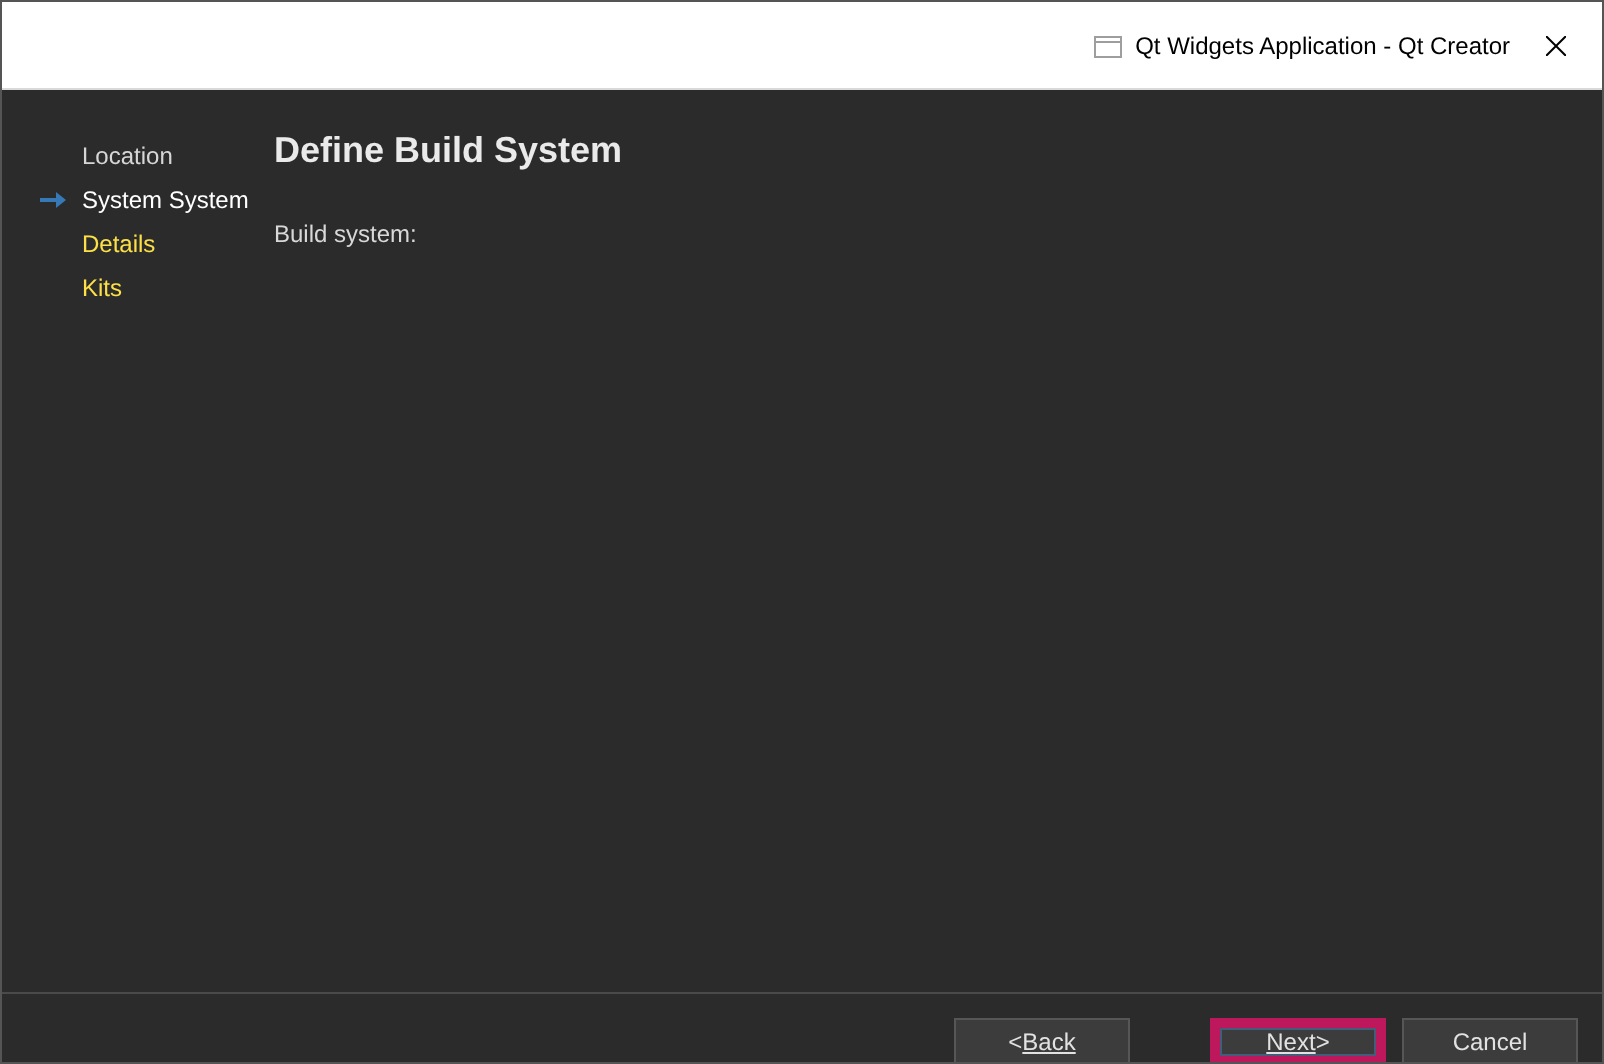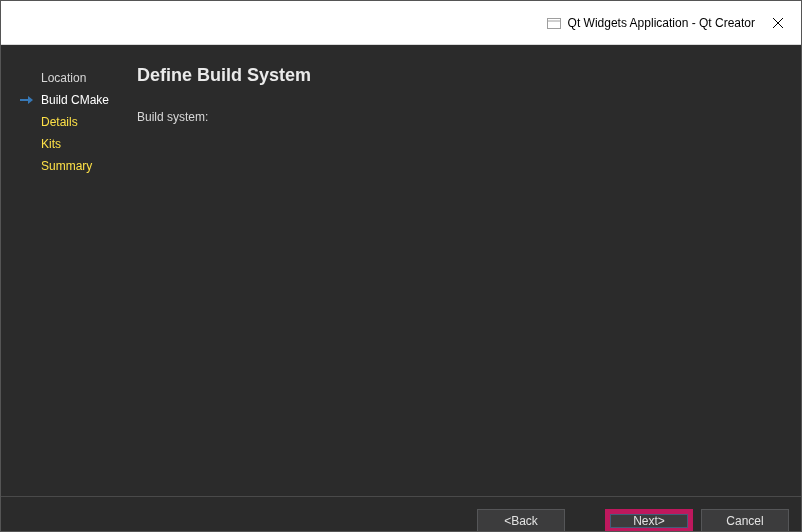--- a/index.html
+++ b/index.html
@@ -138,21 +138,21 @@
       align-items: center;
       justify-content: center;
       cursor: pointer;
       padding: 0 10px;
     }
     .btn.primary {
       border: 5px solid #be185d;
       box-shadow: inset 0 0 0 1px rgba(74,123,181,0.5);
       margin-left: 32px;
     }
-    .mnemonic { }
+    .mnemonic { text-decoration: underline; }
   </style>
 </head>
 <body>
 
 <div class="titlebar">
   <div class="titlebar-left">
     <span class="app-icon">
       <svg width="16" height="16" viewBox="0 0 16 16">
         <rect x="1.5" y="3.5" width="13" height="10" fill="none" stroke="#9e9e9e" stroke-width="1"></rect>
         <line x1="1.5" y1="6" x2="14.5" y2="6" stroke="#9e9e9e" stroke-width="1"></line>
@@ -175,33 +175,29 @@
       <div class="step done">
         <span class="arrow"></span>
         <span>Location</span>
       </div>
       <div class="step current">
         <span class="arrow">
           <svg width="14" height="10" viewBox="0 0 14 10">
             <path d="M0 4 h8 V1 l5 4 -5 4 V6 H0 Z" fill="#3778b6"></path>
           </svg>
         </span>
-        <span>Build CMake</span>
+        <span>System System</span>
       </div>
       <div class="step">
         <span class="arrow"></span>
         <span>Details</span>
       </div>
       <div class="step">
         <span class="arrow"></span>
         <span>Kits</span>
-      </div>
-      <div class="step">
-        <span class="arrow"></span>
-        <span>Summary</span>
       </div>
     </div>
 
     <div class="content">
       <div class="page-title">Define Build System</div>
       <div class="form-row">
         <span class="form-label">Build system:</span>
       </div>
     </div>
 

